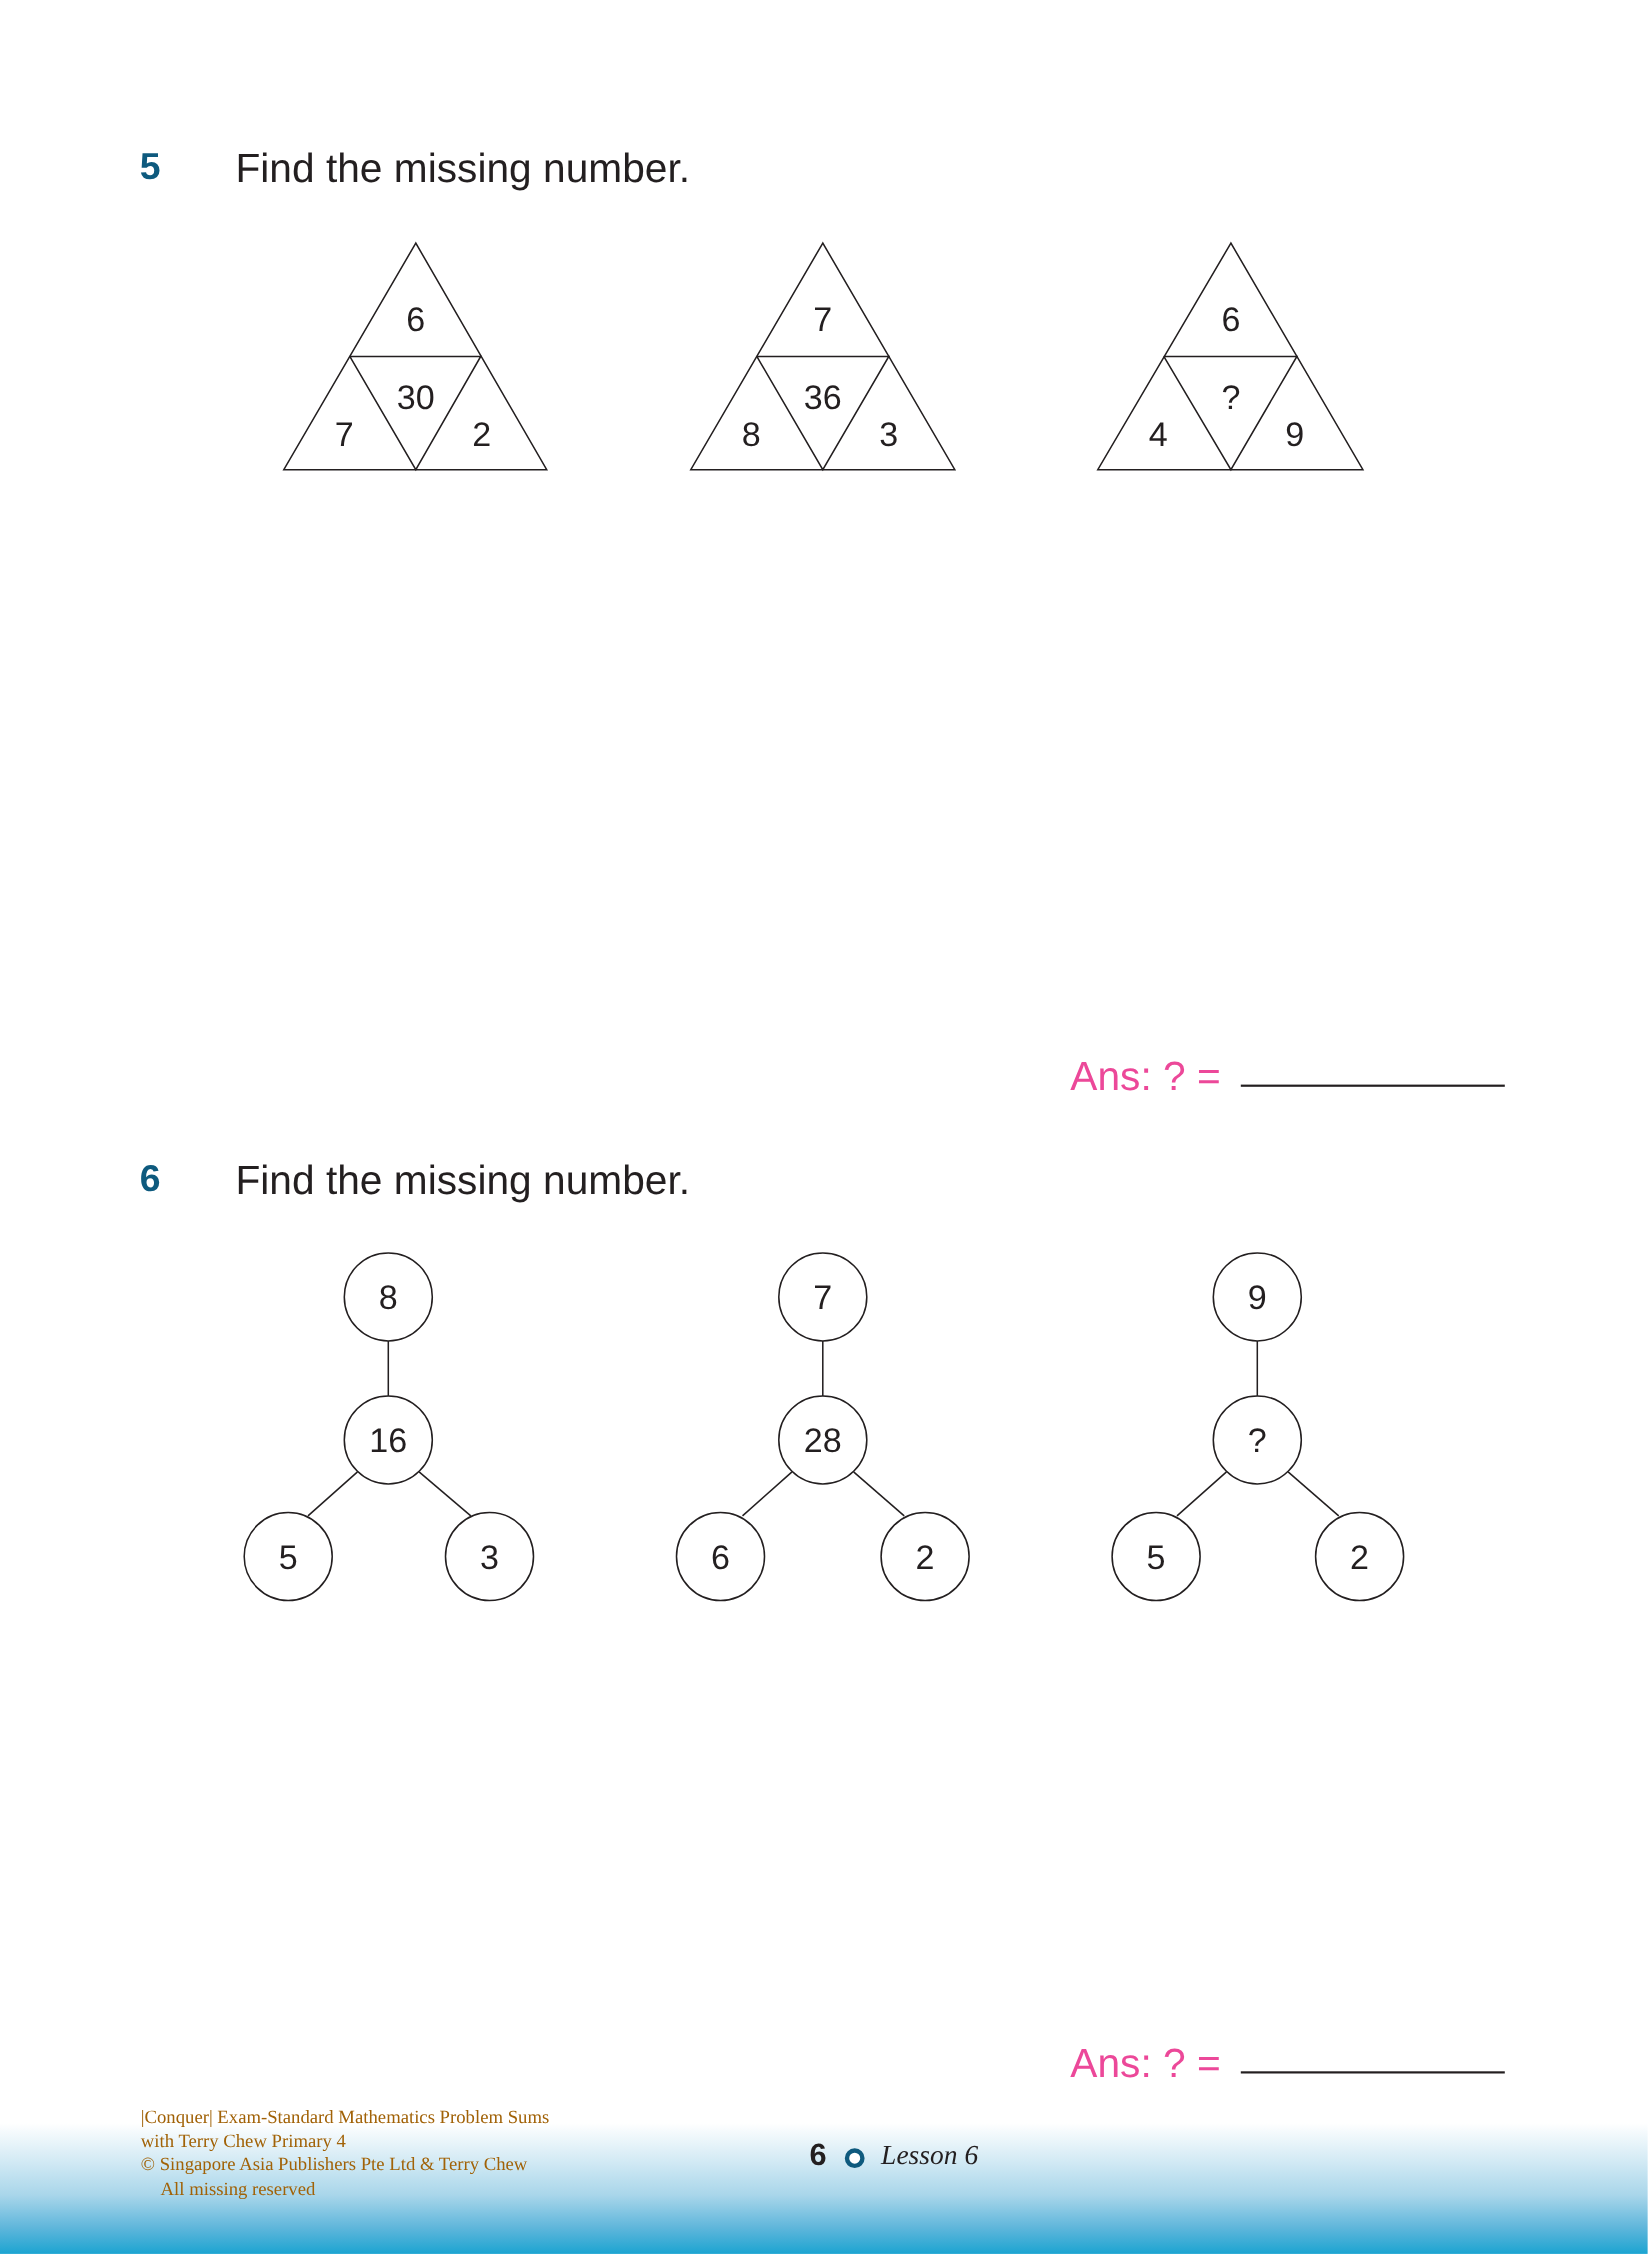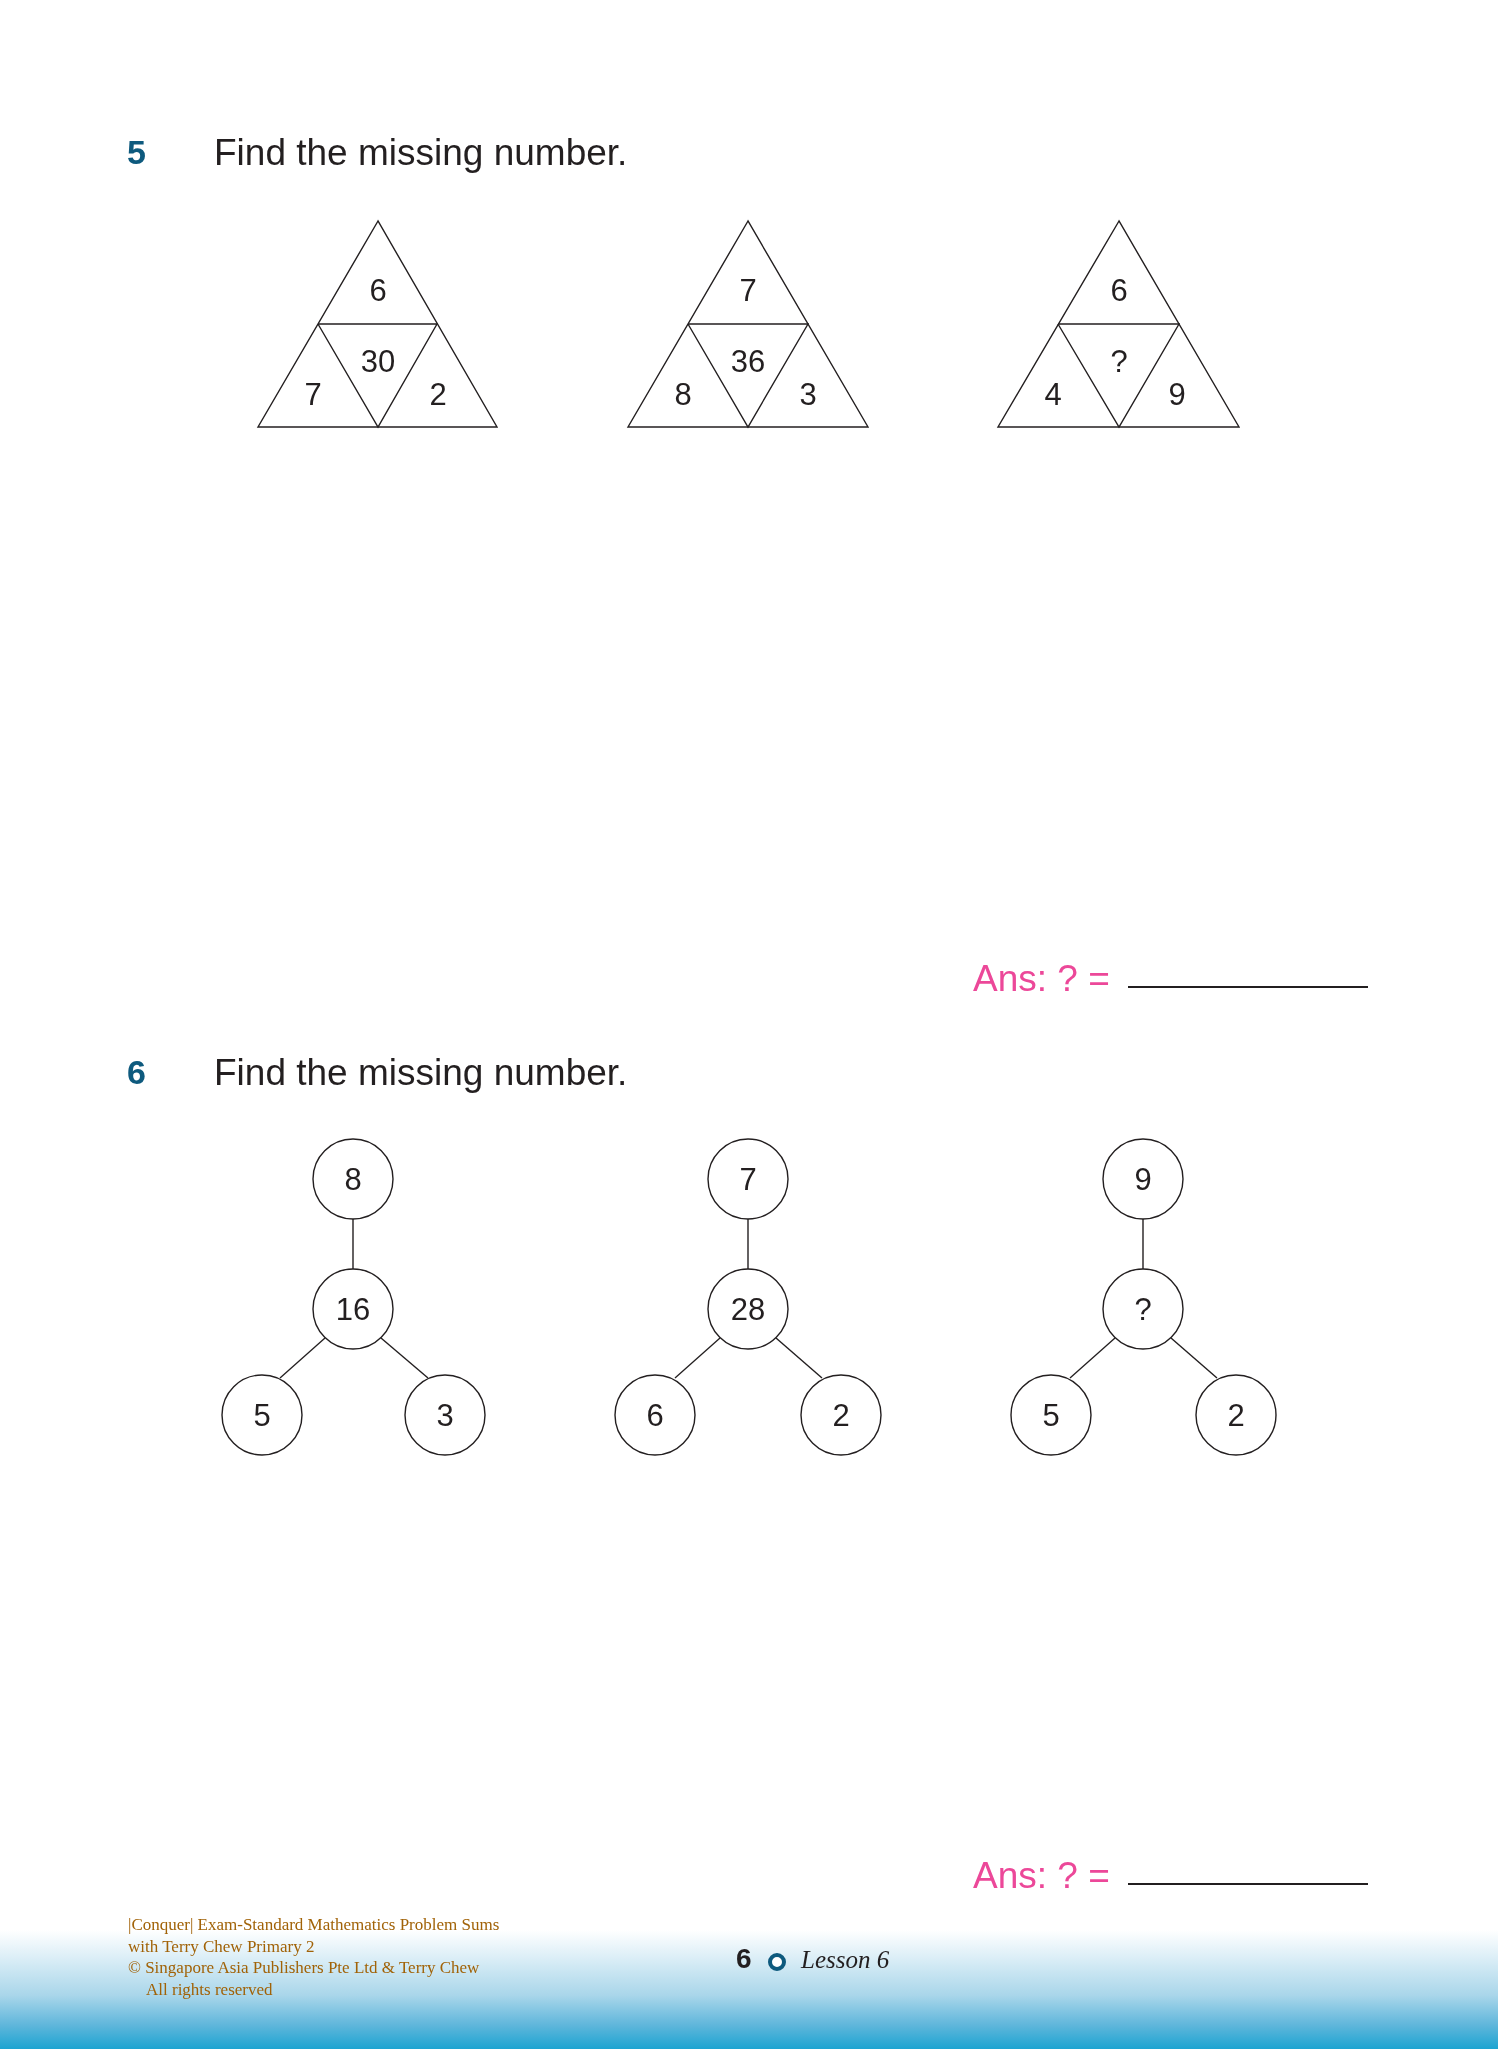--- a/index.html
+++ b/index.html
@@ -149,19 +149,19 @@
 
 <div class="qnum" style="left:127px; top:1055px; color:#0e5a7e;">6</div>
 <div class="qtext" style="left:198px; top:1054px;">Find the missing number.</div>
 
 <div class="ans" style="left:973px; top:1857px;">Ans: ? =</div>
 <div class="ans-line" style="left:1128px; top:1883px; width:240px;"></div>
 
 <div class="footer-band"></div>
 <div class="credits">
   <div>|Conquer| Exam-Standard Mathematics Problem Sums</div>
-  <div>with Terry Chew Primary 2</div>
+  <div>with Terry Chew Primary 4</div>
   <div>© Singapore Asia Publishers Pte Ltd &amp; Terry Chew</div>
-  <div class="indent">All rights reserved</div>
+  <div class="indent">All missing reserved</div>
 </div>
 <div class="pageno">6</div>
 <div class="ring"></div>
 <div class="lesson">Lesson 6</div>
 
 </body></html>

